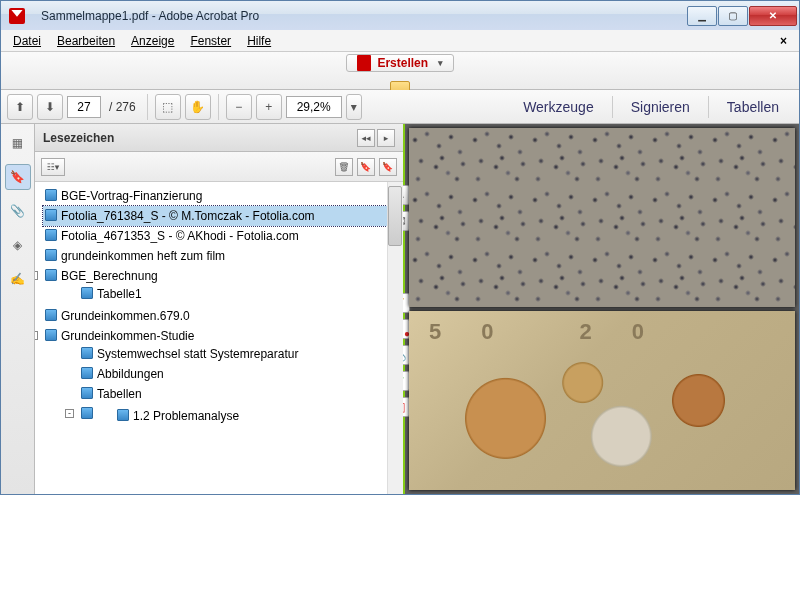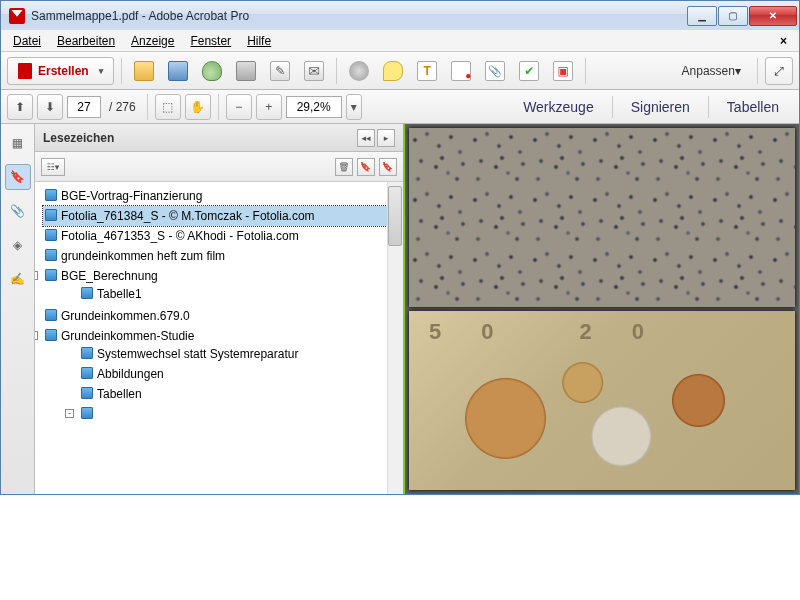--- a/index.html
+++ b/index.html
@@ -1,37 +1,37 @@
 <!DOCTYPE html>
 <html><head>
 <meta charset="utf-8">
 <style>
 * { box-sizing: border-box; margin: 0; padding: 0; font-family: "Segoe UI", Tahoma, sans-serif; font-size: 12px; }
 body { width: 800px; height: 600px; overflow: hidden; background: #fff; }
 
 
-.titlebar { height: 30px; background: linear-gradient(#e8f0f8,#d8e4f0 45%,#c8d8ec 46%,#d0dcf0); display:flex; align-items:center; padding:0 2px 0 8px; border:1px solid #5a7fa8; border-bottom:none;}
+.titlebar { height: 30px; background: linear-gradient(#e8f0f8,#d8e4f0 45%,#c8d8ec 46%,#d0dcf0); display:flex; align-items:center; padding:0 2px 0 8px; border:1px solid #5a7fa8; border-bottom:none;gap:10px;}
 .titlebar .icon { width:16px; height:16px; background:#c00; border-radius:2px; margin-right:6px; position:relative;}
 .titlebar .icon::after{content:"";position:absolute;inset:2px;background:#fff;clip-path:polygon(0 0,100% 0,50% 60%);}
 .titlebar .title { color:#1a2a3a; flex:1;}
 .winbtns { display:flex; gap:1px;}
 .winbtn { width:30px; height:20px; border:1px solid #5a7fa8; background:linear-gradient(#f0f6fc,#d0e0f0); border-radius:2px; display:flex; align-items:center; justify-content:center; font-size:10px; color:#333;}
 .winbtn.close { width:48px; background:linear-gradient(#f08080,#d04040 45%,#c03030 46%,#e06060); color:#fff; border-color:#a03030;}
 .winbtn.close::before{content:"✕"; font-weight:bold;}
 
 .outer { border:1px solid #5a7fa8; border-top:none; height:465px; background:#3b82f6; display:flex; flex-direction:column;}
 
 
 .menubar { height:22px; display:flex; align-items:center; padding:0 6px; background:#f4f4f4; border-bottom:1px solid #ccc; gap:4px;}
 .menubar span { padding:2px 6px; color:#000;}
 .menubar span u{text-decoration:underline;}
 .menubar .x { margin-left:auto; font-weight:bold; padding:0 6px;}
 
 
-.toolbar { height:38px; display:flex; align-items:center; padding:2px 6px; background:linear-gradient(#fafafa,#ececec); border-bottom:1px solid #bbb; gap:4px;}
+.toolbar { height:38px; display:flex; align-items:center; padding:2px 6px; background:linear-gradient(#fafafa,#ececec); border-bottom:1px solid #bbb; gap:4px;flex-direction:column;}
 .tbtn { height:28px; min-width:28px; border:1px solid transparent; border-radius:3px; display:flex; align-items:center; justify-content:center; padding:0 4px; color:#333;}
 .tsep { width:1px; height:26px; background:#ccc; margin:0 3px;}
 .erstellen { background:linear-gradient(#fff,#eee); border:1px solid #bbb; padding:0 10px; font-weight:bold; color:#b00; gap:6px;}
 .erstellen::before{content:""; width:14px; height:16px; background:#c00; border-radius:1px;}
 .erstellen::after{content:"▾"; color:#555; font-size:9px; margin-left:4px;}
 .anpassen { margin-left:auto; color:#333; padding:0 8px;}
 .expand { width:28px; border:1px solid #bbb; background:linear-gradient(#fff,#eee);}
 
 
 .ico { width:20px; height:20px; display:block; border-radius:2px;}
@@ -243,20 +243,21 @@
             <li><span class="bm"></span><span>grundeinkommen heft zum film</span><ul></ul></li>
             <li><span class="tw">-</span><span class="bm"></span><span>BGE_Berechnung</span><ul>
                 <li><span class="bm"></span><span>Tabelle1</span><ul></ul></li>
               </ul></li>
             <li><span class="bm"></span><span>Grundeinkommen.679.0</span><ul></ul></li>
             <li><span class="tw">-</span><span class="bm"></span><span>Grundeinkommen-Studie</span><ul>
                 <li><span class="bm"></span><span>Systemwechsel statt Systemreparatur</span><ul></ul></li>
                 <li><span class="bm"></span><span>Abbildungen</span><ul></ul></li>
                 <li><span class="bm"></span><span>Tabellen</span><ul></ul></li>
                 <li><span class="tw">-</span><span class="bm"></span><ul>
+                    <li><span class="bm"></span><span>1.2 Problemanalyse</span><ul></ul></li>
                   </ul></li>
               </ul></li>
           </ul>
         <div class="scrollbar">
             <div class="thumb"></div>
           </div>
       </div>
     </div>
 
     <div class="docview">

